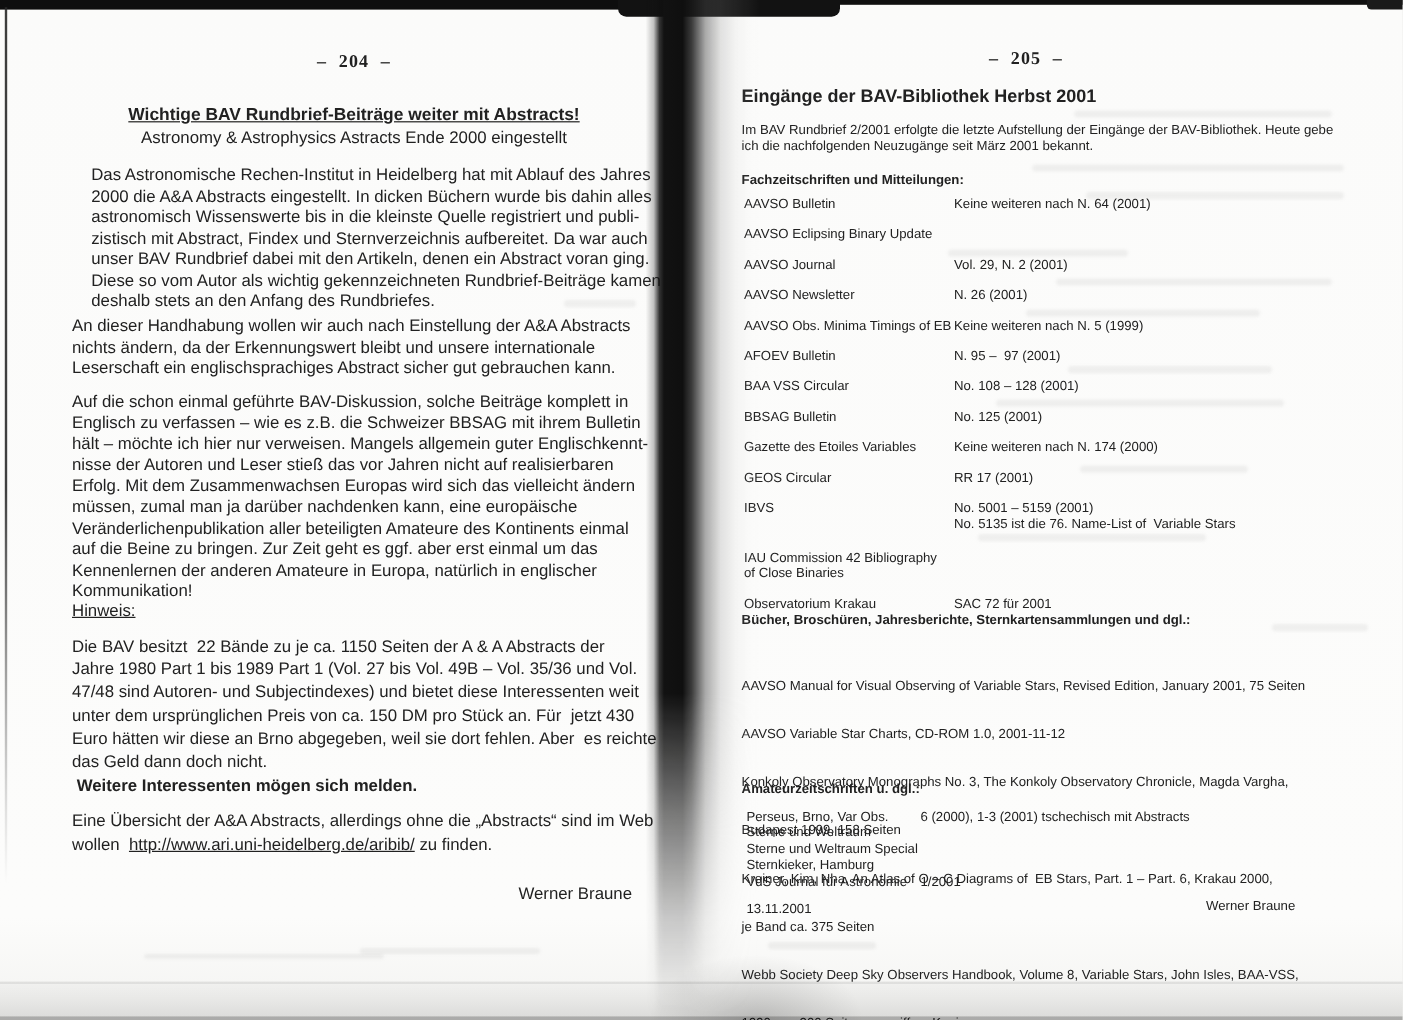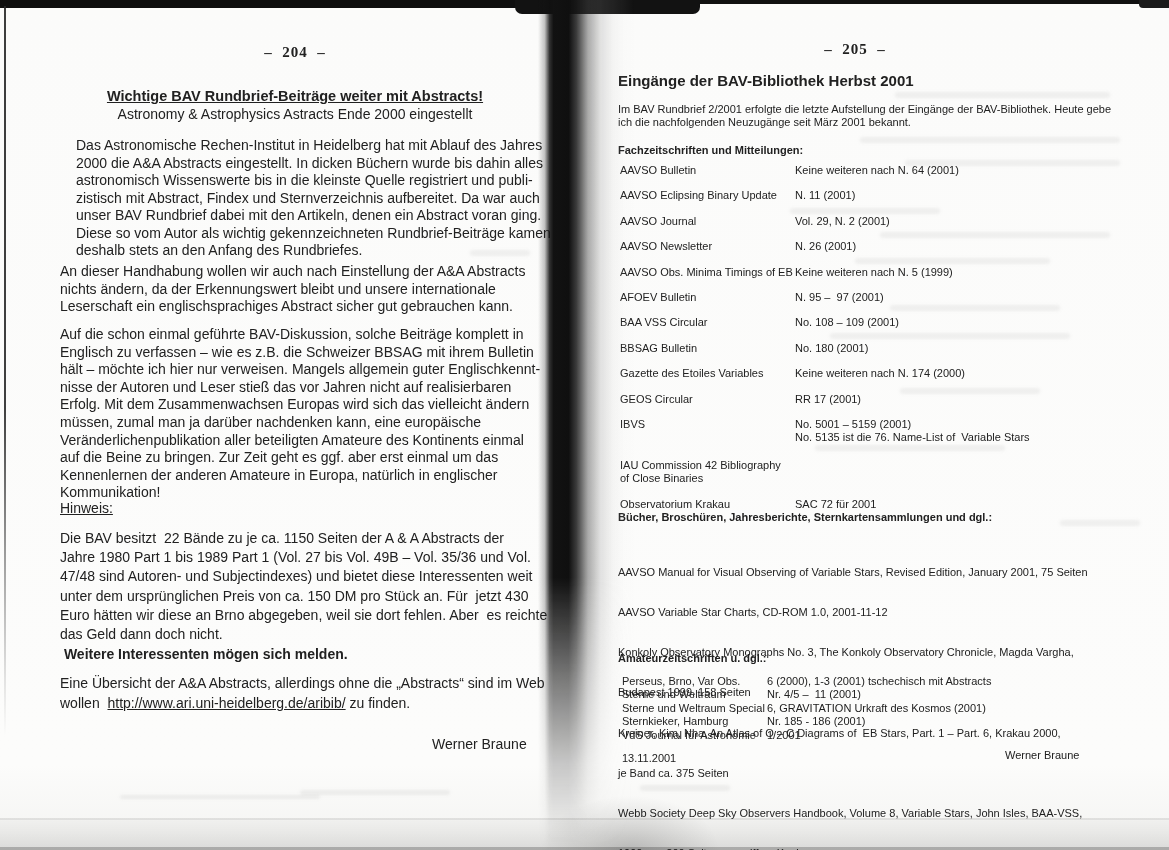--- a/index.html
+++ b/index.html
@@ -134,45 +134,44 @@
 
     <div class="t rp-head" style="left:63px; top:144px;">Fachzeitschriften und Mitteilungen:</div>
 
     <div class="rows" style="left:65px; top:164px; width:530px;">
       <div class="row" style="margin-bottom:12px">
         <div class="jl">AAVSO Bulletin</div>
         <div class="jv">Keine weiteren nach N. 64 (2001)</div>
       </div>
       <div class="row" style="margin-bottom:12px">
         <div class="jl">AAVSO Eclipsing Binary Update</div>
-        <div class="jv">N. 11 (2001)</div>
       </div>
       <div class="row" style="margin-bottom:12px">
         <div class="jl">AAVSO Journal</div>
         <div class="jv">Vol. 29, N. 2 (2001)</div>
       </div>
       <div class="row" style="margin-bottom:12px">
         <div class="jl">AAVSO Newsletter</div>
         <div class="jv">N. 26 (2001)</div>
       </div>
       <div class="row" style="margin-bottom:12px">
         <div class="jl">AAVSO Obs. Minima Timings of EB</div>
         <div class="jv">Keine weiteren nach N. 5 (1999)</div>
       </div>
       <div class="row" style="margin-bottom:12px">
         <div class="jl">AFOEV Bulletin</div>
         <div class="jv">N. 95 –  97 (2001)</div>
       </div>
       <div class="row" style="margin-bottom:12px">
         <div class="jl">BAA VSS Circular</div>
-        <div class="jv">No. 108 – 109 (2001)</div>
+        <div class="jv">No. 108 – 128 (2001)</div>
       </div>
       <div class="row" style="margin-bottom:12px">
         <div class="jl">BBSAG Bulletin</div>
-        <div class="jv">No. 180 (2001)</div>
+        <div class="jv">No. 125 (2001)</div>
       </div>
       <div class="row" style="margin-bottom:12px">
         <div class="jl">Gazette des Etoiles Variables</div>
         <div class="jv">Keine weiteren nach N. 174 (2000)</div>
       </div>
       <div class="row" style="margin-bottom:12px">
         <div class="jl">GEOS Circular</div>
         <div class="jv">RR 17 (2001)</div>
       </div>
       <div class="row" style="margin-bottom:14px">
@@ -204,29 +203,26 @@
 
     <div class="t rp-head" style="left:63px; top:652px;">Amateurzeitschriften u. dgl.:</div>
 
     <div class="rows" style="left:67px; top:675px; width:510px;">
       <div class="row">
         <div class="al">Perseus, Brno, Var Obs.</div>
         <div class="jv">6 (2000), 1-3 (2001) tschechisch mit Abstracts</div>
       </div>
       <div class="row">
         <div class="al">Sterne und Weltraum</div>
-        <div class="jv">Nr. 4/5 –  11 (2001)</div>
       </div>
       <div class="row">
         <div class="al">Sterne und Weltraum Special</div>
-        <div class="jv">6, GRAVITATION Urkraft des Kosmos (2001)</div>
       </div>
       <div class="row">
         <div class="al">Sternkieker, Hamburg</div>
-        <div class="jv">Nr. 185 - 186 (2001)</div>
       </div>
       <div class="row">
         <div class="al">VdS Journal für Astronomie</div>
         <div class="jv">1/2001</div>
       </div>
     </div>
 
     <div class="t" style="left:67px; top:752px;">13.11.2001</div>
     <div class="t" style="left:450px; top:749px;">Werner Braune</div>
   </div>

